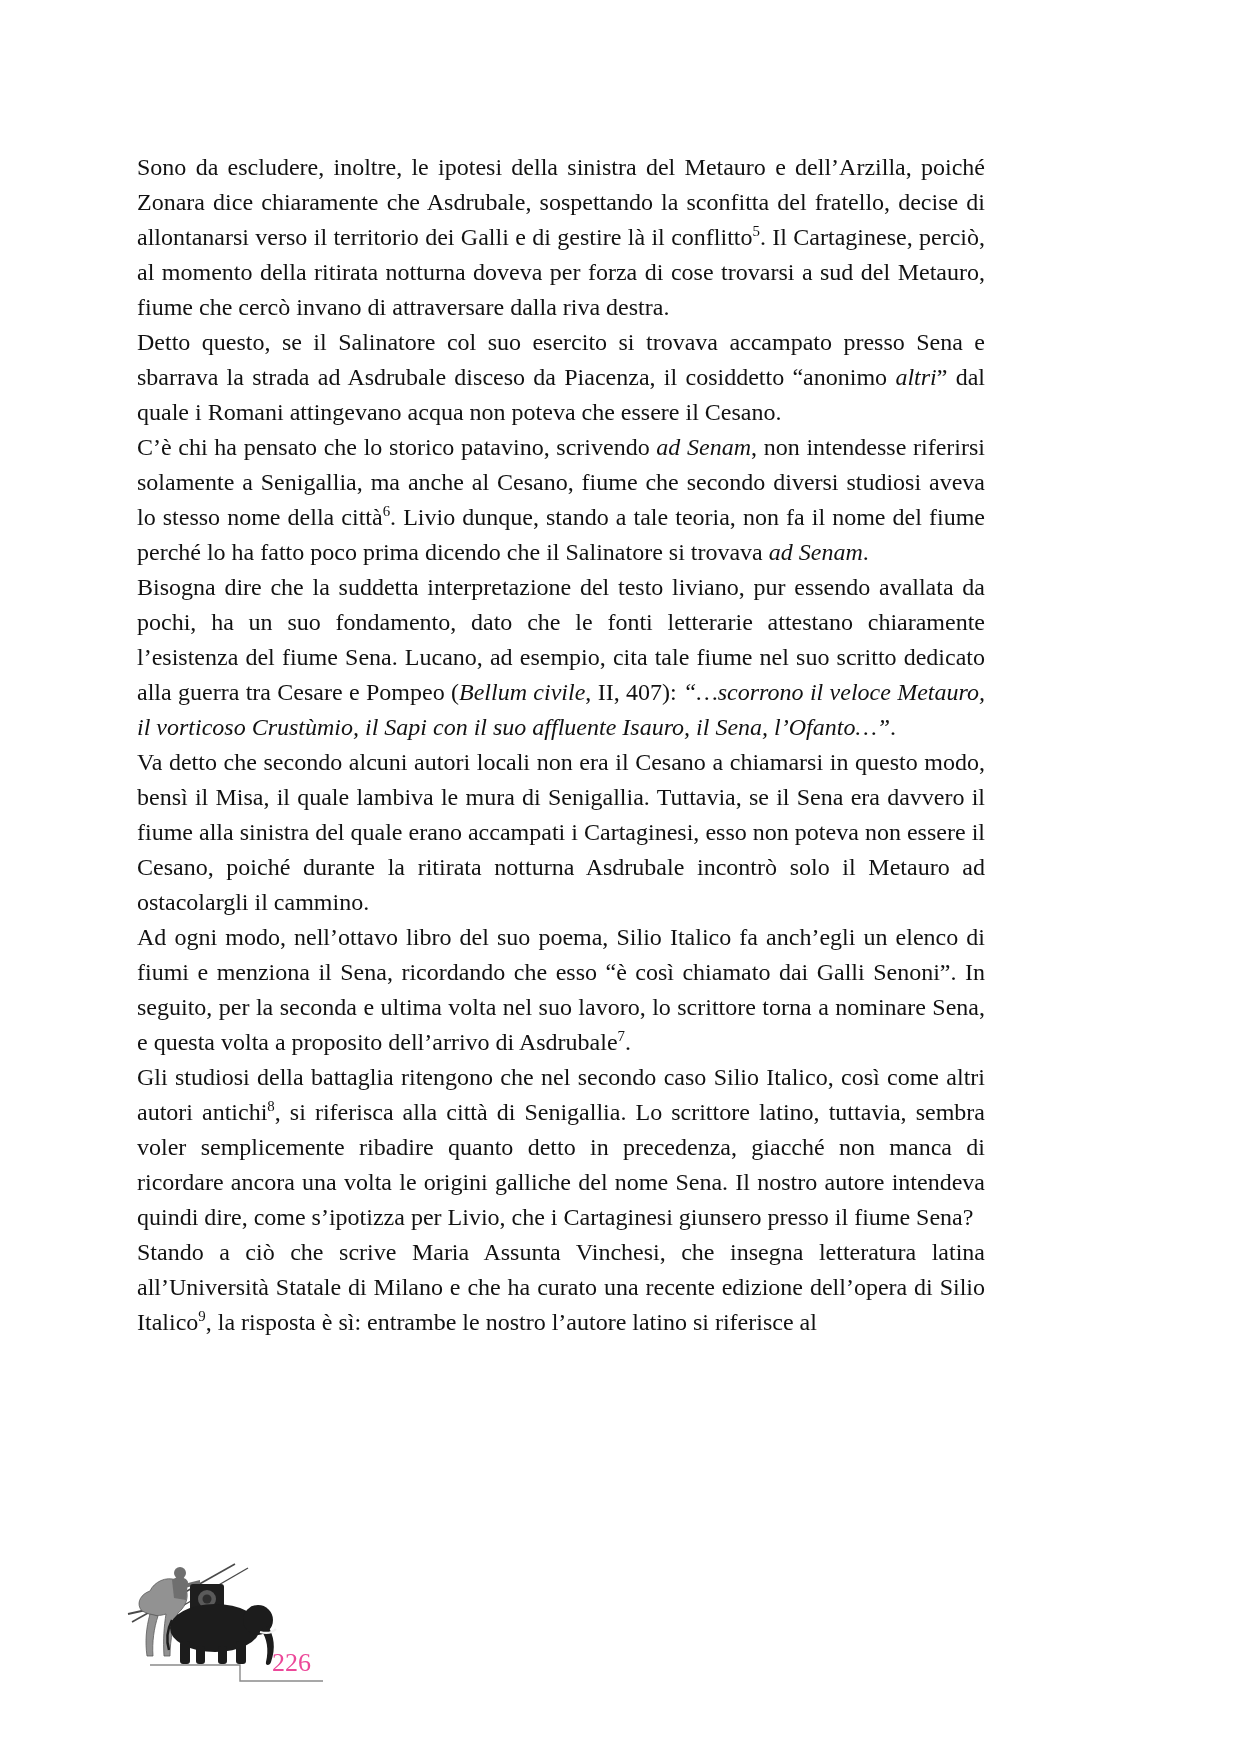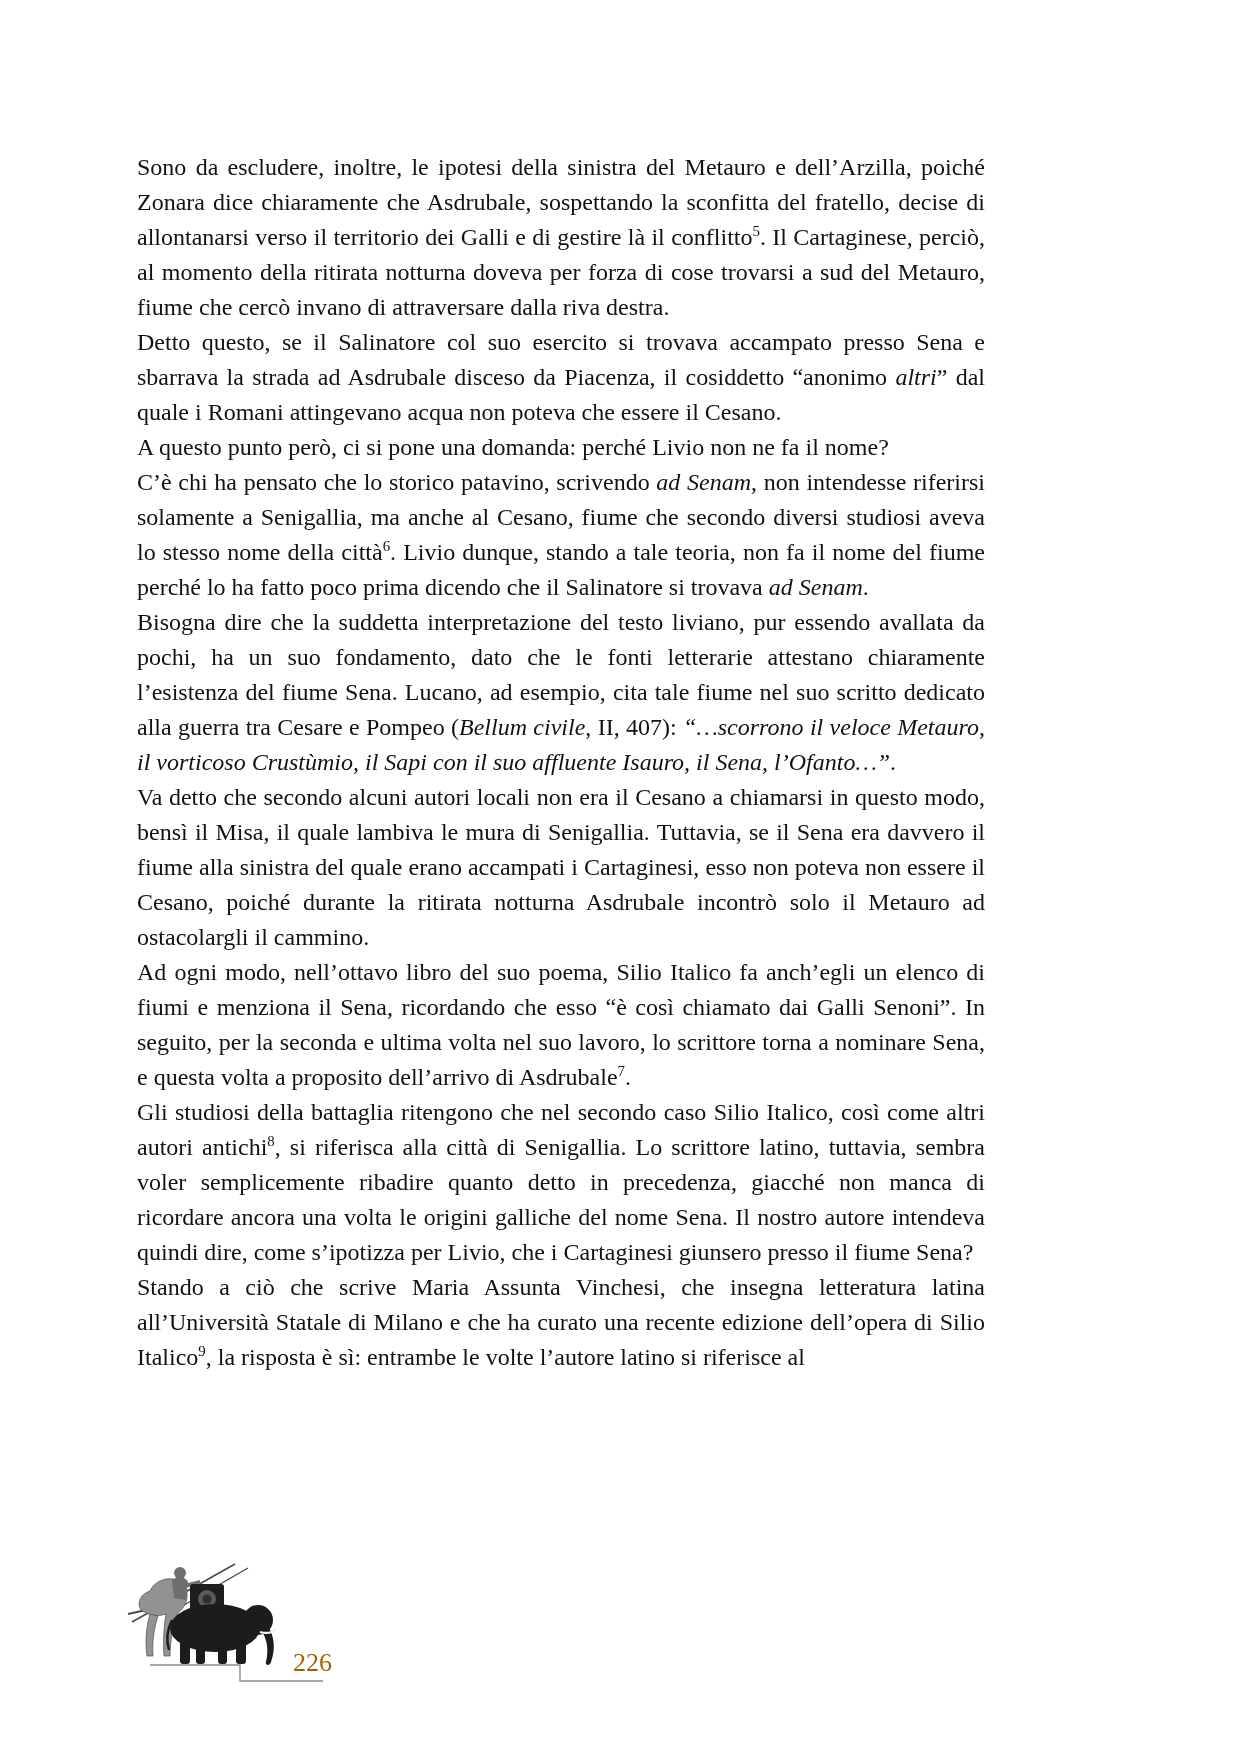--- a/index.html
+++ b/index.html
@@ -51,39 +51,38 @@
     width: 230px;
     height: 140px;
   }
   .page-number {
     position: absolute;
     left: 272px;
     top: 1648px;
     width: 60px;
     font-size: 26px;
     line-height: 30px;
-    text-align: right;
-    color: #a16207;
+    text-align: left;
+    color: #ec4899;
   }
 </style>
 </head>
 <body>
 
 <div class="page">
 
   <div class="text-block">
       <p class="para"><span>Sono da escludere, inoltre, le ipotesi della sinistra del Metauro e dell’Arzilla, poiché Zonara dice chiaramente che Asdrubale, sospettando la sconfitta del fratello, decise di allontanarsi verso il territorio dei Galli e di gestire là il conflitto</span><sup>5</sup><span>. Il Cartaginese, perciò, al momento della ritirata notturna doveva per forza di cose trovarsi a sud del Metauro, fiume che cercò invano di attraversare dalla riva destra.</span></p>
       <p class="para"><span>Detto questo, se il Salinatore col suo esercito si trovava accampato presso Sena e sbarrava la strada ad Asdrubale disceso da Piacenza, il cosiddetto “anonimo </span><em>altri</em><span>” dal quale i Romani attingevano acqua non poteva che essere il Cesano.</span></p>
-      <p class="para"><span>A questo punto però, ci si pone una domanda: perché Livio non ne fa il nome?</span></p>
       <p class="para"><span>C’è chi ha pensato che lo storico patavino, scrivendo </span><em>ad Senam</em><span>, non intendesse riferirsi solamente a Senigallia, ma anche al Cesano, fiume che secondo diversi studiosi aveva lo stesso nome della città</span><sup>6</sup><span>. Livio dunque, stando a tale teoria, non fa il nome del fiume perché lo ha fatto poco prima dicendo che il Salinatore si trovava </span><em>ad Senam</em><span>.</span></p>
       <p class="para"><span>Bisogna dire che la suddetta interpretazione del testo liviano, pur essendo avallata da pochi, ha un suo fondamento, dato che le fonti letterarie attestano chiaramente l’esistenza del fiume Sena. Lucano, ad esempio, cita tale fiume nel suo scritto dedicato alla guerra tra Cesare e Pompeo (</span><em>Bellum civile</em><span>, II, 407): </span><em>“…scorrono il veloce Metauro, il vorticoso Crustùmio, il Sapi con il suo affluente Isauro, il Sena, l’Ofanto…”</em><span>.</span></p>
       <p class="para"><span>Va detto che secondo alcuni autori locali non era il Cesano a chiamarsi in questo modo, bensì il Misa, il quale lambiva le mura di Senigallia. Tuttavia, se il Sena era davvero il fiume alla sinistra del quale erano accampati i Cartaginesi, esso non poteva non essere il Cesano, poiché durante la ritirata notturna Asdrubale incontrò solo il Metauro ad ostacolargli il cammino.</span></p>
       <p class="para"><span>Ad ogni modo, nell’ottavo libro del suo poema, Silio Italico fa anch’egli un elenco di fiumi e menziona il Sena, ricordando che esso “è così chiamato dai Galli Senoni”. In seguito, per la seconda e ultima volta nel suo lavoro, lo scrittore torna a nominare Sena, e questa volta a proposito dell’arrivo di Asdrubale</span><sup>7</sup><span>.</span></p>
       <p class="para"><span>Gli studiosi della battaglia ritengono che nel secondo caso Silio Italico, così come altri autori antichi</span><sup>8</sup><span>, si riferisca alla città di Senigallia. Lo scrittore latino, tuttavia, sembra voler semplicemente ribadire quanto detto in precedenza, giacché non manca di ricordare ancora una volta le origini galliche del nome Sena. Il nostro autore intendeva quindi dire, come s’ipotizza per Livio, che i Cartaginesi giunsero presso il fiume Sena?</span></p>
-      <p class="para"><span>Stando a ciò che scrive Maria Assunta Vinchesi, che insegna letteratura latina all’Università Statale di Milano e che ha curato una recente edizione dell’opera di Silio Italico</span><sup>9</sup><span>, la risposta è sì: entrambe le volte l’autore latino si riferisce al</span></p>
+      <p class="para"><span>Stando a ciò che scrive Maria Assunta Vinchesi, che insegna letteratura latina all’Università Statale di Milano e che ha curato una recente edizione dell’opera di Silio Italico</span><sup>9</sup><span>, la risposta è sì: entrambe le nostro l’autore latino si riferisce al</span></p>
     </div>
 
   <svg class="footer-graphic" viewBox="0 0 230 140" xmlns="http://www.w3.org/2000/svg">
 
     <g>
       <line x1="12" y1="66" x2="115" y2="8" stroke="#4a4a4a" stroke-width="1.6"></line>
       <line x1="52" y1="56" x2="128" y2="12" stroke="#4a4a4a" stroke-width="1.4"></line>
       <line x1="8" y1="58" x2="62" y2="46" stroke="#4a4a4a" stroke-width="2"></line>
     </g>
 

